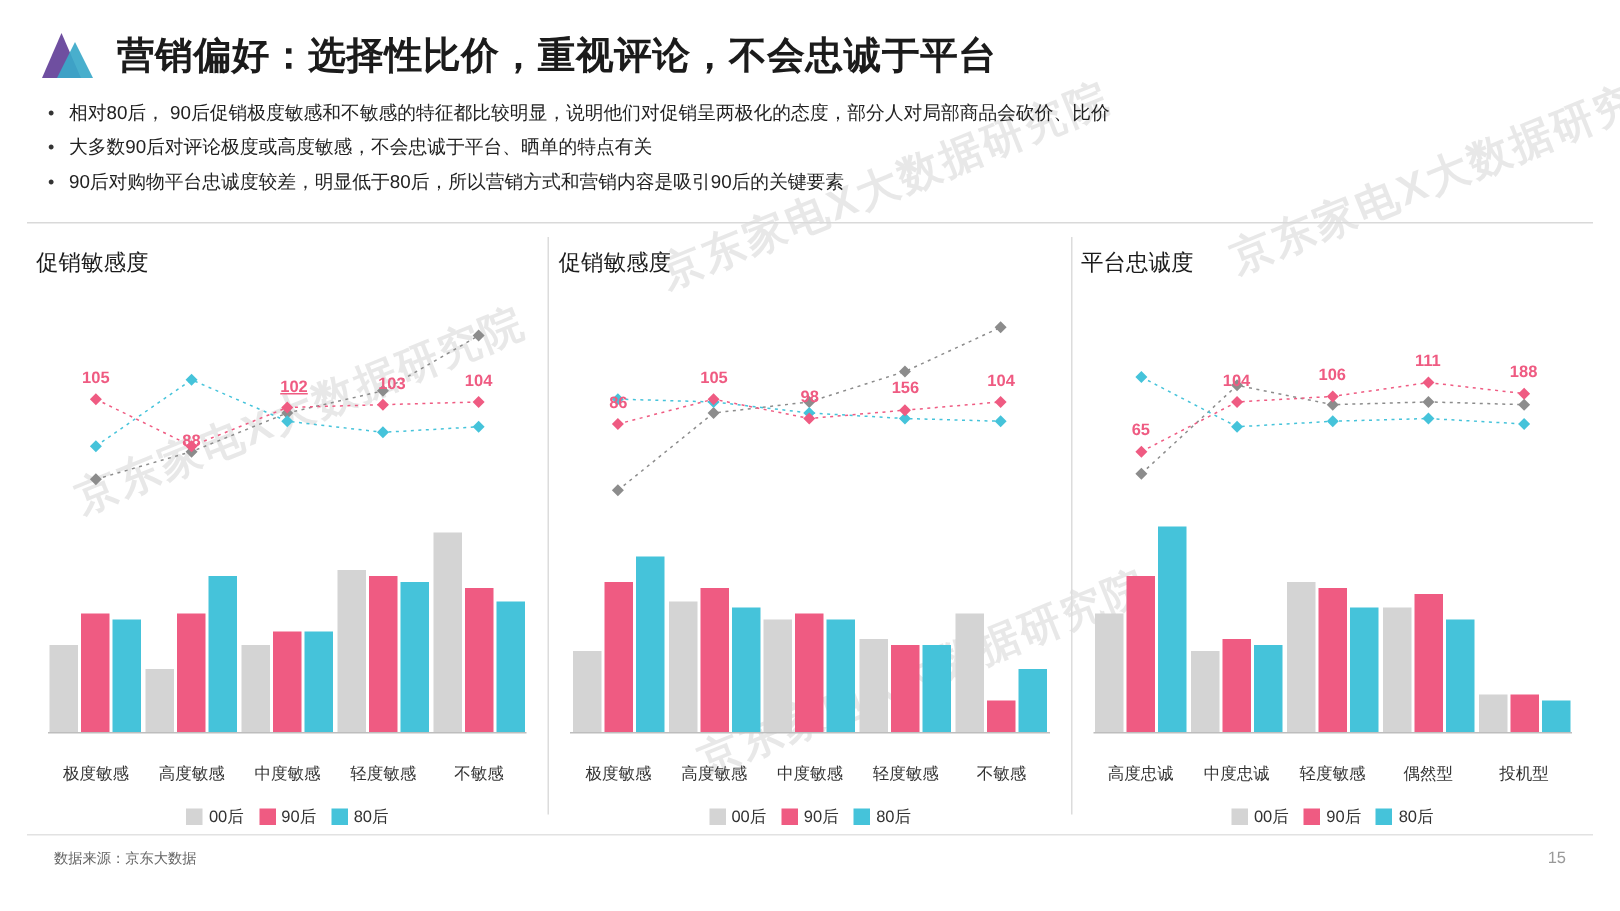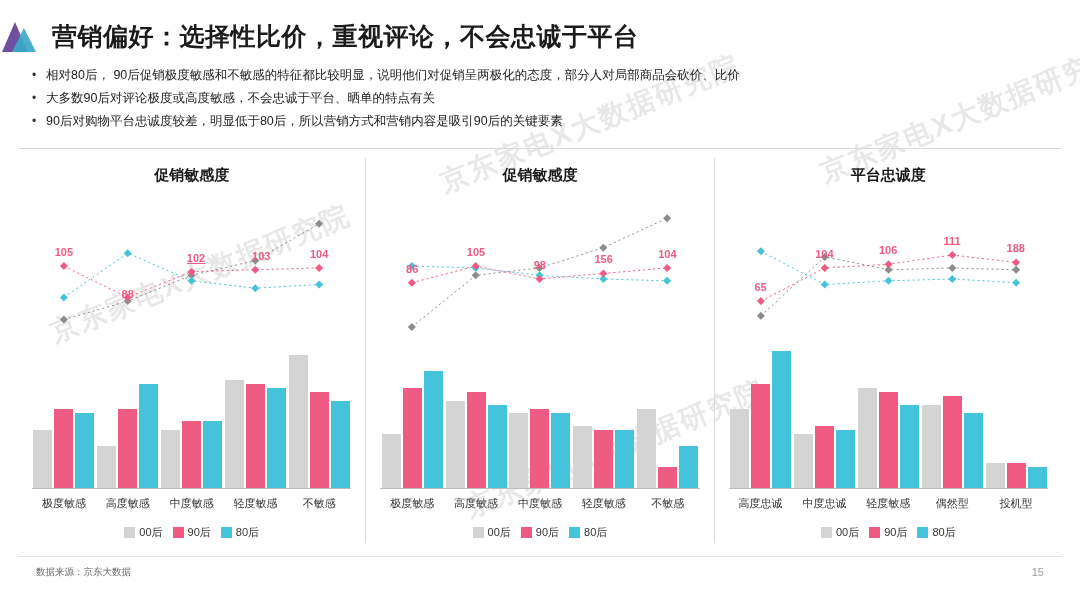--- a/index.html
+++ b/index.html
@@ -18,21 +18,21 @@
     position: relative;
     width: 1080px;
     height: 607px;
     background: #ffffff;
   }
 
   
   .header {
     position: absolute;
     top: 14px;
-    left: 0;
+    left: 26px;
     right: 18px;
     height: 44px;
     display: flex;
     align-items: center;
   }
   .logo {
     width: 40px;
     height: 36px;
     position: relative;
     margin-right: 12px;
@@ -122,23 +122,23 @@
   }
   .panel {
     position: relative;
     flex: 1;
     padding: 0 6px;
   }
   .panel + .panel {
     border-left: 1px solid #dcdcdc;
   }
   .panel-title {
-    text-align: center;
+    text-align: left;
     font-size: 15px;
-    font-weight: bold;
+    font-weight: normal;
     color: #1b1b1b;
     margin-top: 8px;
     margin-bottom: 4px;
   }
 
   .plot {
     position: relative;
     height: 300px;
     margin: 0 8px;
   }
@@ -167,21 +167,21 @@
   }
   .bar {
     width: 19px;
   }
   .bar.c0 { background: #d4d4d4; }
   .bar.c1 { background: #ef5b82; }
   .bar.c2 { background: #45c3da; }
 
   .cats {
     display: flex;
-    margin: 0 8px;
+    margin: 12px 8px;
   }
   .cat {
     flex: 1;
     text-align: center;
     font-size: 11px;
     color: #333;
     padding-top: 7px;
     white-space: nowrap;
   }
 

